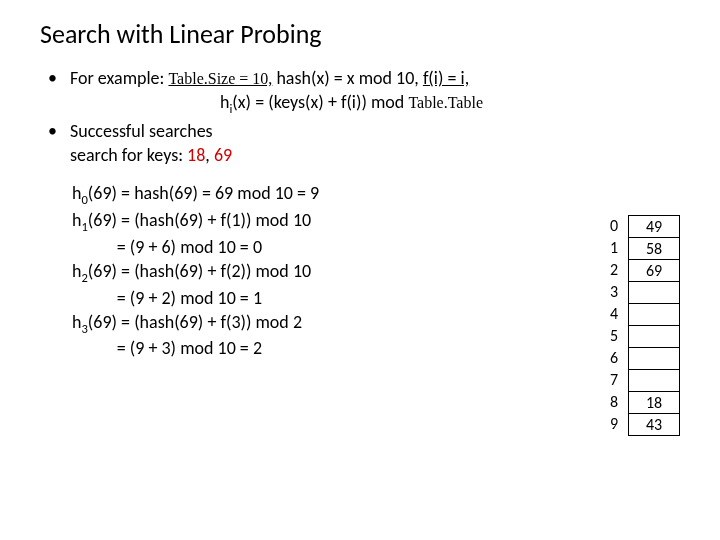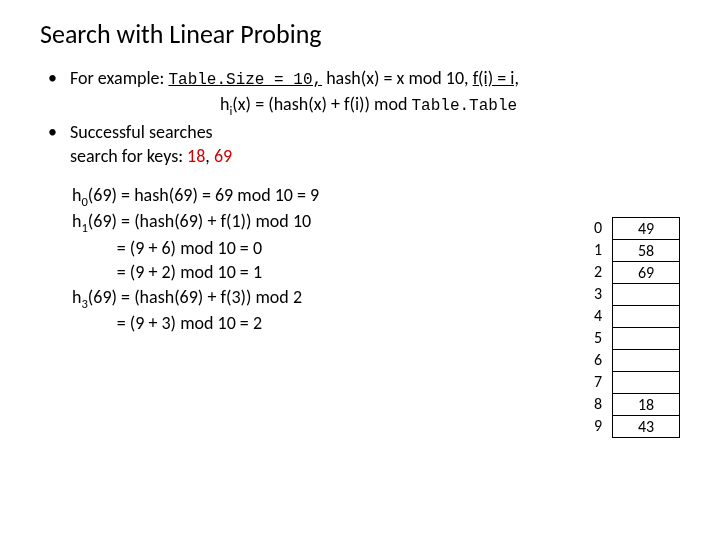--- a/index.html
+++ b/index.html
@@ -34,21 +34,21 @@
     left: 0;
     top: 0;
   }
   .indent-line {
     display: block;
     padding-left: 150px;
   }
   .red { color: #d00000; }
   .underline { text-decoration: underline; }
   .sub { font-size: 0.7em; vertical-align: sub; }
-  .small-serif { font-family: Liberation Mono, monospace; font-size: 16px; }
+  .small-serif { font-family: Liberation Serif, serif; font-size: 16px; }
   .content-row {
     display: flex;
     gap: 40px;
     justify-content: flex-end;
   }
   .calc {
     font-size: 18px;
     line-height: 1.35;
     padding-left: 32px;
   }
@@ -65,55 +65,56 @@
     font-size: 16px;
     text-align: right;
     padding-right: 4px;
   }
   .cell-col {
     border-top: 1px solid #000;
   }
   .cell-col div {
     height: 22px;
     line-height: 22px;
-    width: 68px;
+    width: 52px;
     font-size: 16px;
     text-align: center;
     border-bottom: 1px solid #000;
     border-left: 1px solid #000;
     border-right: 1px solid #000;
     box-sizing: border-box;
     background: #fff;
   }
 </style>
 </head>
 <body>
 
 <div class="title">Search with Linear Probing</div>
 
 <ul class="bullets">
   <li>
     <span>For example: </span><span class="small-serif underline">Table.Size = 10,</span>
     <span>hash(x) = x mod 10, </span><span class="underline">f(i) = i,</span>
     <span class="indent-line">
-      <span>h</span><span class="sub">i</span><span>(x) = (hash(x) + f(i)) mod </span><span class="small-serif">Table.Table</span>
+      <span>h</span><span class="sub">i</span><span>(x) = (keys(x) + f(i)) mod </span><span class="small-serif">Table.Table</span>
     </span>
   </li>
   <li>
     <span>Successful searches</span><br>
     <span>search for keys: </span><span class="red">18</span><span>, </span><span class="red">69</span>
   </li>
 </ul>
 
 <div class="content-row">
 
   <div class="calc">
     <div class="calc-line"><span>h</span><span class="sub">0</span><span>(69) = hash(69) = 69 mod 10 = 9</span></div>
     <div class="calc-line"><span>h</span><span class="sub">1</span><span>(69) = (hash(69) + f(1)) mod 10</span></div>
     <div class="calc-line">           = (9 + 6) mod 10 = 0</div>
+    <div class="calc-line"><span>h</span><span class="sub">2</span><span>(69) = (hash(69) + f(2)) mod 10</span></div>
     <div class="calc-line">           = (9 + 2) mod 10 = 1</div>
     <div class="calc-line"><span>h</span><span class="sub">3</span><span>(69) = (hash(69) + f(3)) mod 2</span></div>
     <div class="calc-line">           = (9 + 3) mod 10 = 2</div>
   </div>
 
   <div class="tbl-wrap">
     <div class="idx-col">
       <div>0</div>
       <div>1</div>
       <div>2</div>

